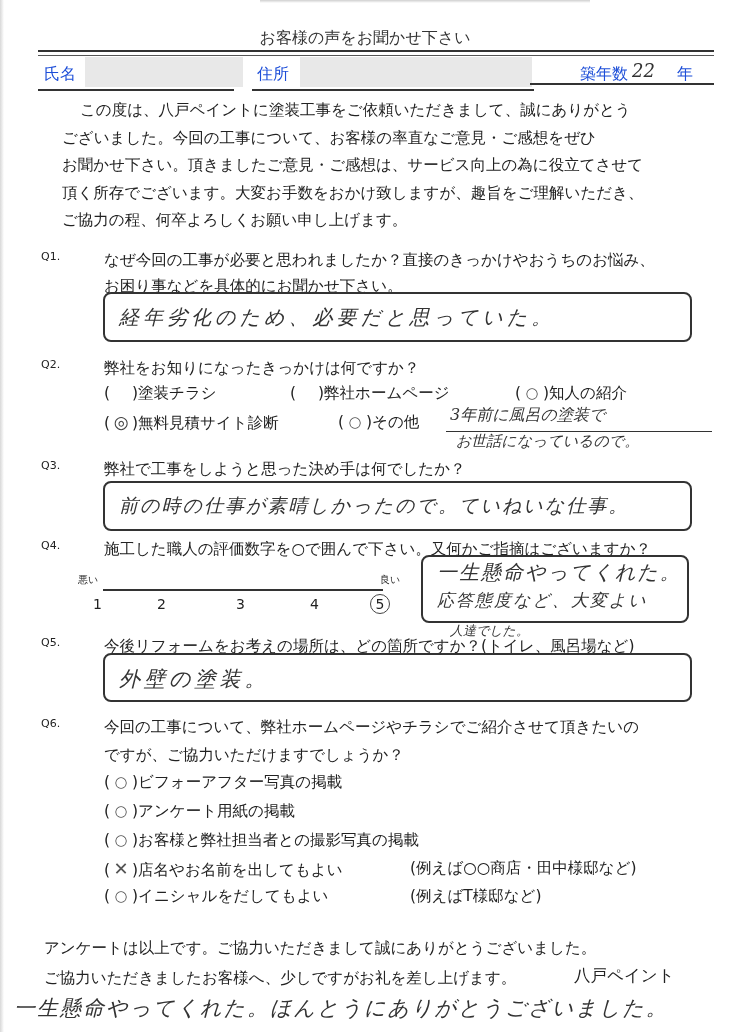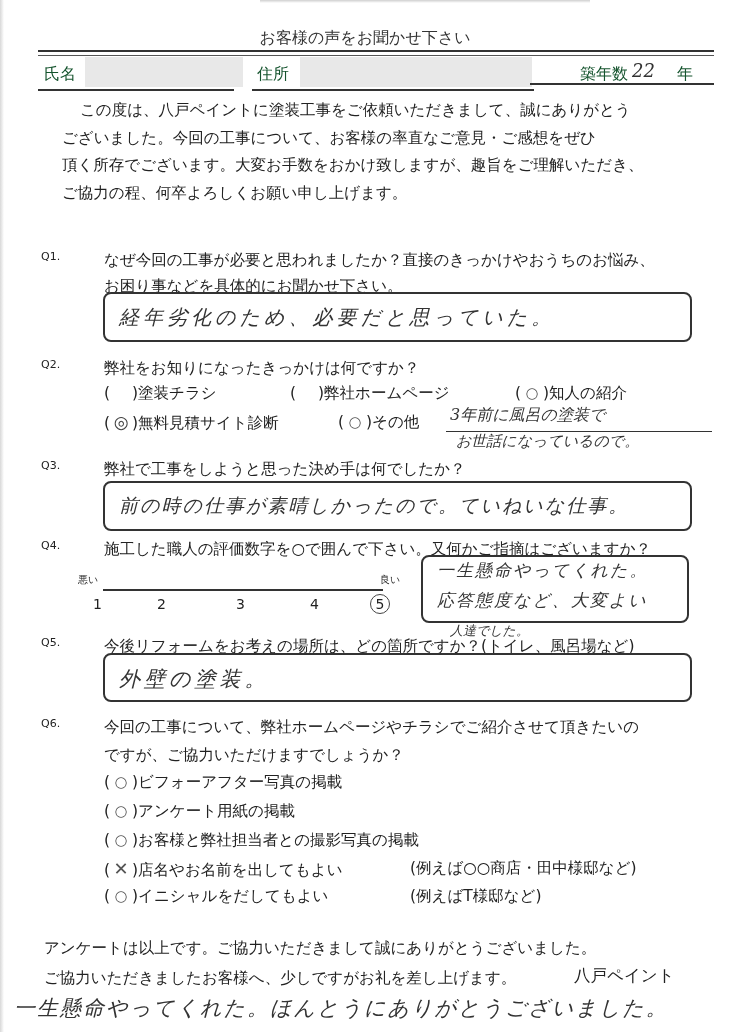--- a/index.html
+++ b/index.html
@@ -6,21 +6,21 @@
   body {
     width: 730px; height: 1032px; position: relative; overflow: hidden;
     background: #ffffff; color: #222;
     font-family: "DejaVu Sans", "Liberation Sans", sans-serif;
   }
   .edge-left { position: absolute; left: 0; top: 0; width: 4px; height: 1032px; background: linear-gradient(to right,#d8d8d8,#fff); }
   .edge-top { position: absolute; left: 260px; top: 0; width: 330px; height: 3px; background: linear-gradient(to bottom,#cfcfcf,#fff); }
   .abs { position: absolute; white-space: nowrap; }
   .title { left: 0; width: 730px; top: 28px; text-align: center; font-size: 16px; color: #333; }
   .dbl-rule { position: absolute; left: 38px; top: 50px; width: 676px; height: 6px; border-top: 2px solid #333; border-bottom: 1px solid #555; box-sizing: border-box; }
-  .field-label { font-size: 16px; top: 64px; color: #14532d; }
+  .field-label { font-size: 16px; top: 64px; color: #1d4ed8; }
   .blur { position: absolute; top: 57px; height: 30px; background: #e8e8e8; }
   .uline { position: absolute; height: 0; border-top: 2px solid #333; }
   .hw { font-family: "DejaVu Serif", serif; font-style: italic; color: #333; }
   .intro { left: 62px; top: 96px; font-size: 15.5px; line-height: 27.5px; color: #222; white-space: normal; width: 640px; }
   .intro p { margin: 0; font-family: Liberation Serif, serif; }
   .intro p.first { text-indent: 18px; }
   .qnum { font-size: 11px; left: 41px; color: #222; }
   .qtext { font-size: 15.5px; left: 104px; color: #222; }
   .box { position: absolute; border: 2px solid #333; border-radius: 8px; box-sizing: border-box; }
   .box .hw { position: absolute; left: 14px; top: 4px; font-size: 20px; letter-spacing: 4px; }
@@ -49,20 +49,21 @@
 <div class="uline" style="left:252px;top:89px;width:282px;"></div>
 
 <div class="abs field-label" style="left:580px;">築年数</div>
 <div class="abs hw" style="left:632px;top:60px;font-size:18px;">22</div>
 <div class="abs field-label" style="left:677px;">年</div>
 <div class="uline" style="left:530px;top:83px;width:184px;"></div>
 
 <div class="abs intro">
   <p class="first">この度は、八戸ペイントに塗装工事をご依頼いただきまして、誠にありがとう</p>
   <p>ございました。今回の工事について、お客様の率直なご意見・ご感想をぜひ</p>
+  <p>お聞かせ下さい。頂きましたご意見・ご感想は、サービス向上の為に役立てさせて</p>
   <p>頂く所存でございます。大変お手数をおかけ致しますが、趣旨をご理解いただき、</p>
   <p>ご協力の程、何卒よろしくお願い申し上げます。</p>
 </div>
 
 <div class="abs qnum" style="top:250px;">Q1.</div>
 <div class="abs qtext" style="top:250px;">なぜ今回の工事が必要と思われましたか？直接のきっかけやおうちのお悩み、</div>
 <div class="abs qtext" style="top:276px;">お困り事などを具体的にお聞かせ下さい。</div>
 <div class="box" style="left:103px;top:292px;width:589px;height:50px;">
   <span class="hw" style="top:10px;">経年劣化のため、必要だと思っていた。</span>
 </div>
@@ -89,21 +90,21 @@
 <div class="abs qtext" style="top:539px;">施工した職人の評価数字を○で囲んで下さい。又何かご指摘はございますか？</div>
 <div class="abs small" style="left:78px;top:573px;">悪い</div>
 <div class="abs small" style="left:380px;top:573px;">良い</div>
 <div class="scale-line"></div>
 <div class="abs scale-num" style="left:93px;">1</div>
 <div class="abs scale-num" style="left:157px;">2</div>
 <div class="abs scale-num" style="left:236px;">3</div>
 <div class="abs scale-num" style="left:310px;">4</div>
 <div class="abs scale-num" style="left:370px;top:594px;width:18px;height:18px;border:1.5px solid #444;border-radius:50%;text-align:center;line-height:18px;">5</div>
 <div class="box" style="left:421px;top:555px;width:268px;height:68px;">
-  <span class="hw" style="top:2px;font-size:17px;letter-spacing:2px;">一生懸命やってくれた。</span>
+  <span class="hw" style="top:2px;font-size:20px;letter-spacing:2px;">一生懸命やってくれた。</span>
   <span class="hw" style="top:32px;font-size:17px;letter-spacing:2px;">応答態度など、大変よい</span>
 </div>
 <div class="abs hw" style="left:450px;top:622px;font-size:13px;">人達でした。</div>
 
 <div class="abs qnum" style="top:636px;">Q5.</div>
 <div class="abs qtext" style="top:636px;">今後リフォームをお考えの場所は、どの箇所ですか？(トイレ、風呂場など)</div>
 <div class="box" style="left:103px;top:653px;width:589px;height:49px;">
   <span class="hw" style="top:10px;font-size:21px;">外壁の塗装。</span>
 </div>
 

